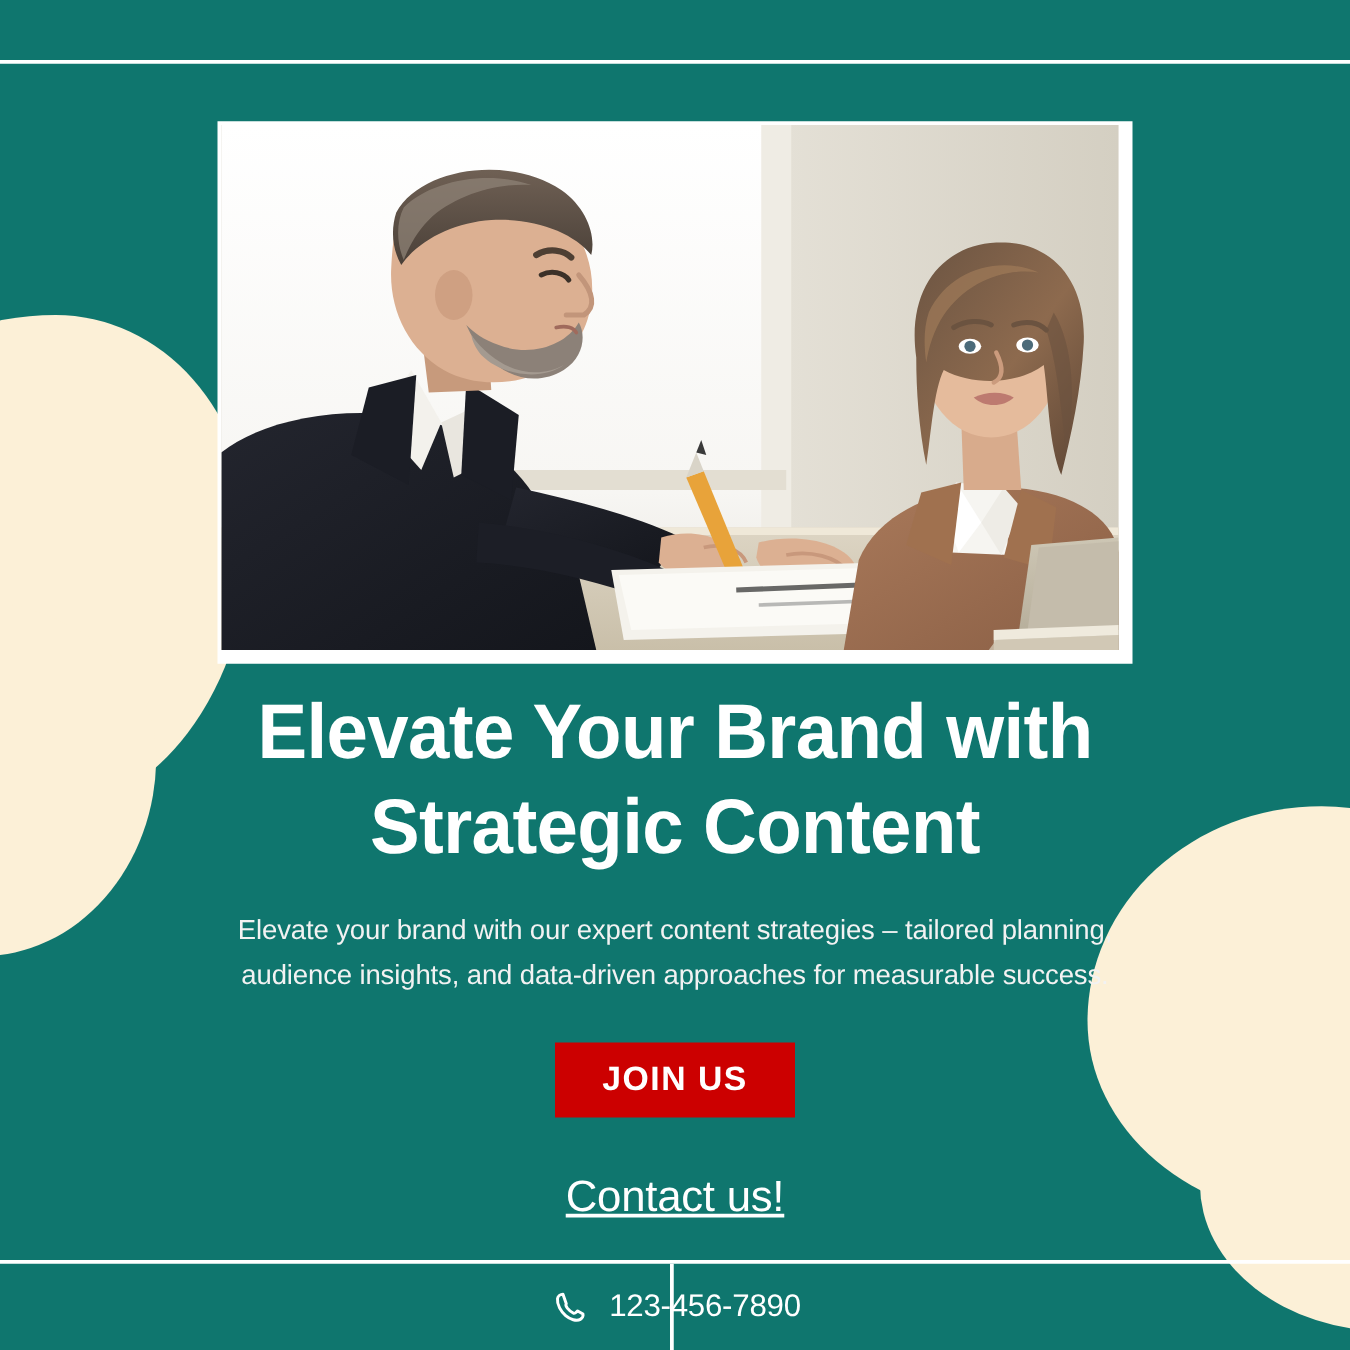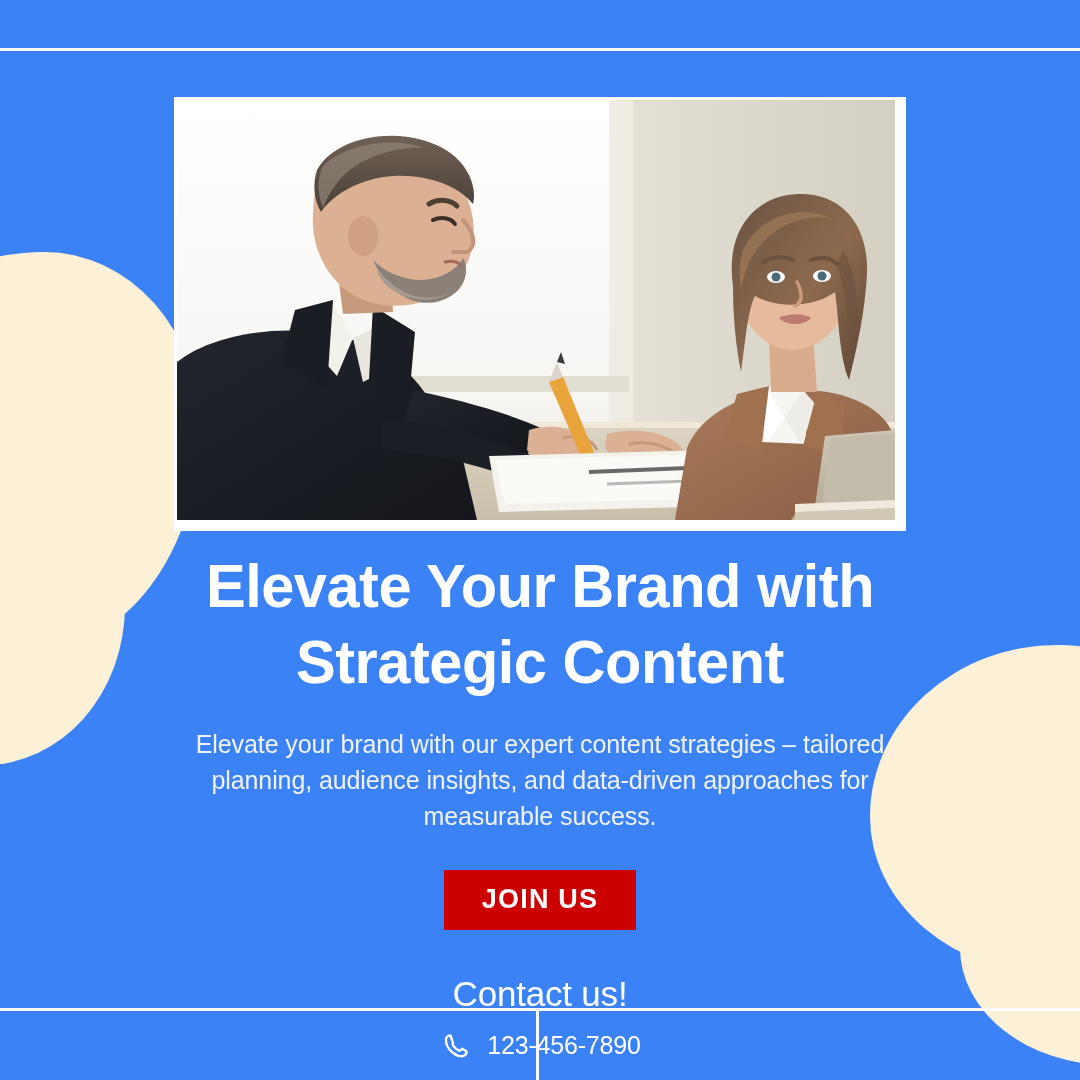--- a/index.html
+++ b/index.html
@@ -4,21 +4,21 @@
 <style>
   html, body {
     margin: 0;
     padding: 0;
     background: #0d0d10;
   }
   .poster {
     position: relative;
     width: 1080px;
     height: 1080px;
-    background: #3b82f6;
+    background: #0f766e;
     overflow: hidden;
     font-family: "Liberation Sans", sans-serif;
     -webkit-font-smoothing: antialiased;
   }
 
   
   .blob {
     position: absolute;
     background: #FCF0D7;
     pointer-events: none;
@@ -105,21 +105,21 @@
     font-weight: bold;
     font-size: 62px;
     line-height: 76px;
     letter-spacing: -0.5px;
     transform: scaleX(0.96);
   }
   .subtext {
     margin: 26px auto 0 auto;
     width: 720px;
     color: #F2F2F2;
-    font-size: 25px;
+    font-size: 22px;
     line-height: 36px;
     font-weight: 400;
     letter-spacing: -0.1px;
   }
   .cta-wrap {
     margin-top: 36px;
     text-align: center;
   }
   .cta {
     display: inline-block;

